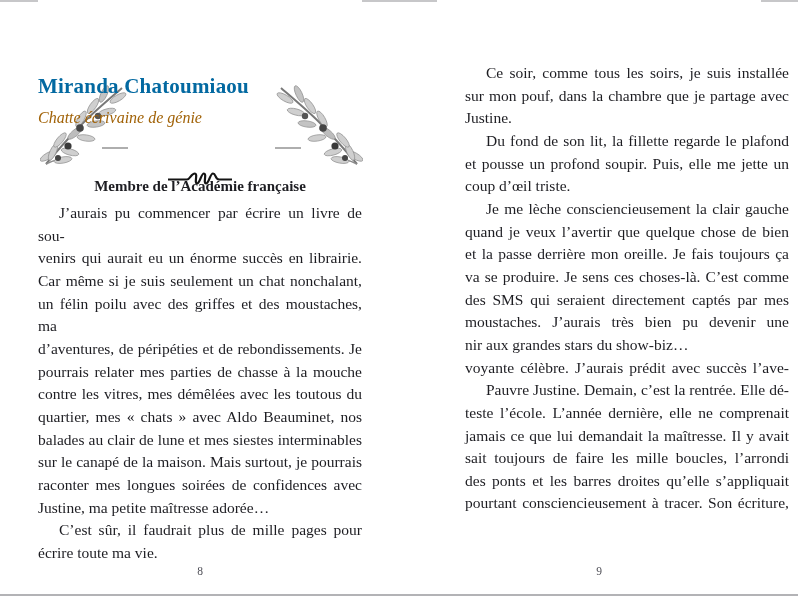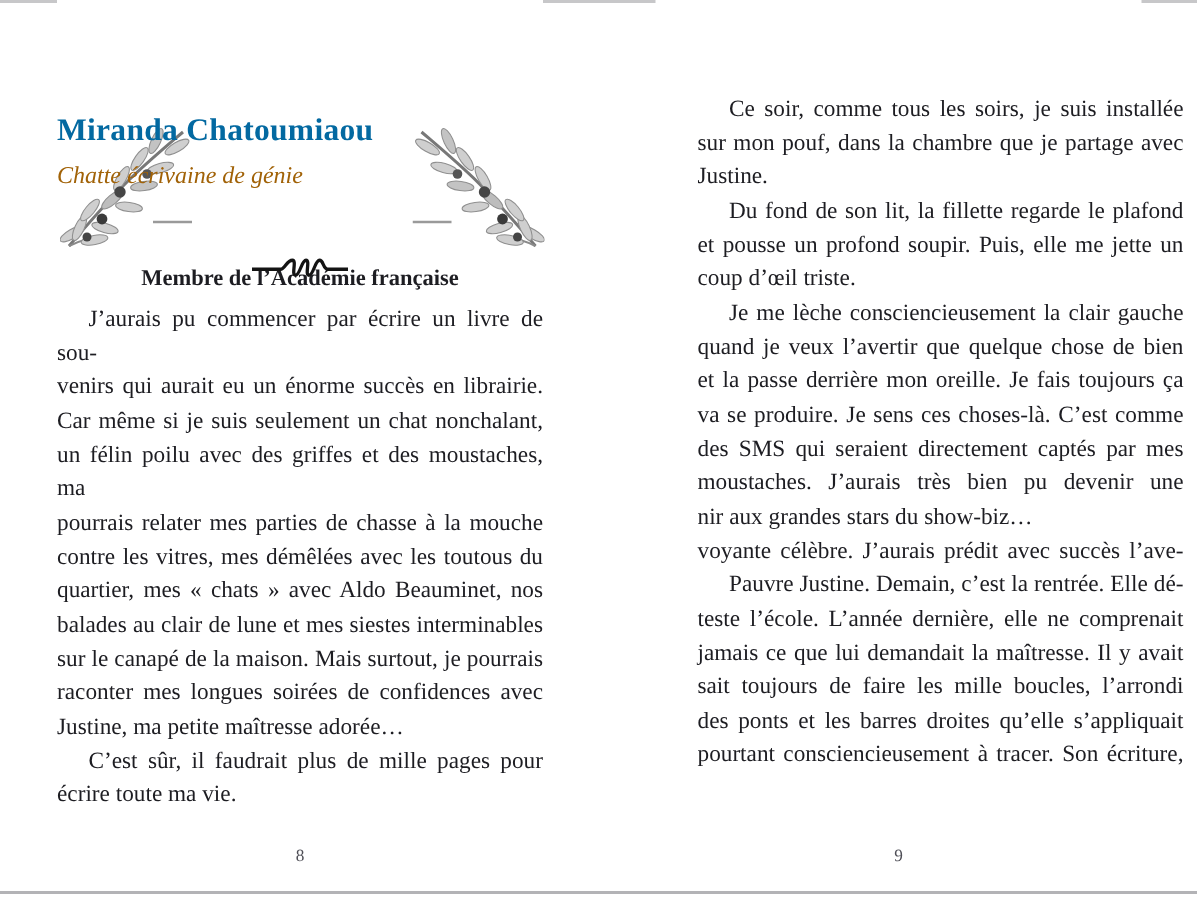--- a/index.html
+++ b/index.html
@@ -125,20 +125,21 @@
     <svg width="64" height="17" viewBox="0 0 64 16" aria-hidden="true">
       <path d="M0,9 H19 C22,9 23,3 27,3 C30,3 26,13 29,13 C32,13 33,3 36,3 C39,3 35,13 38,13 C41,13 42,3 45,3 C48,3 47,9 51,9 H64" stroke="#141414" stroke-width="2.2" fill="none" stroke-linecap="round"></path>
     </svg>
   </div>
 
   <div class="body" id="left-body">
       <div class="line first">J’aurais pu commencer par écrire un livre de sou-</div>
       <div class="line">venirs qui aurait eu un énorme succès en librairie.</div>
       <div class="line">Car même si je suis seulement un chat nonchalant,</div>
       <div class="line">un félin poilu avec des griffes et des moustaches, ma</div>
+      <div class="line">d’aventures, de péripéties et de rebondissements. Je</div>
       <div class="line">pourrais relater mes parties de chasse à la mouche</div>
       <div class="line">contre les vitres, mes démêlées avec les toutous du</div>
       <div class="line">quartier, mes « chats » avec Aldo Beauminet, nos</div>
       <div class="line">balades au clair de lune et mes siestes interminables</div>
       <div class="line">sur le canapé de la maison. Mais surtout, je pourrais</div>
       <div class="line">raconter mes longues soirées de confidences avec</div>
       <div class="line last">Justine, ma petite maîtresse adorée…</div>
       <div class="line first">C’est sûr, il faudrait plus de mille pages pour</div>
       <div class="line last">écrire toute ma vie.</div>
     </div>

